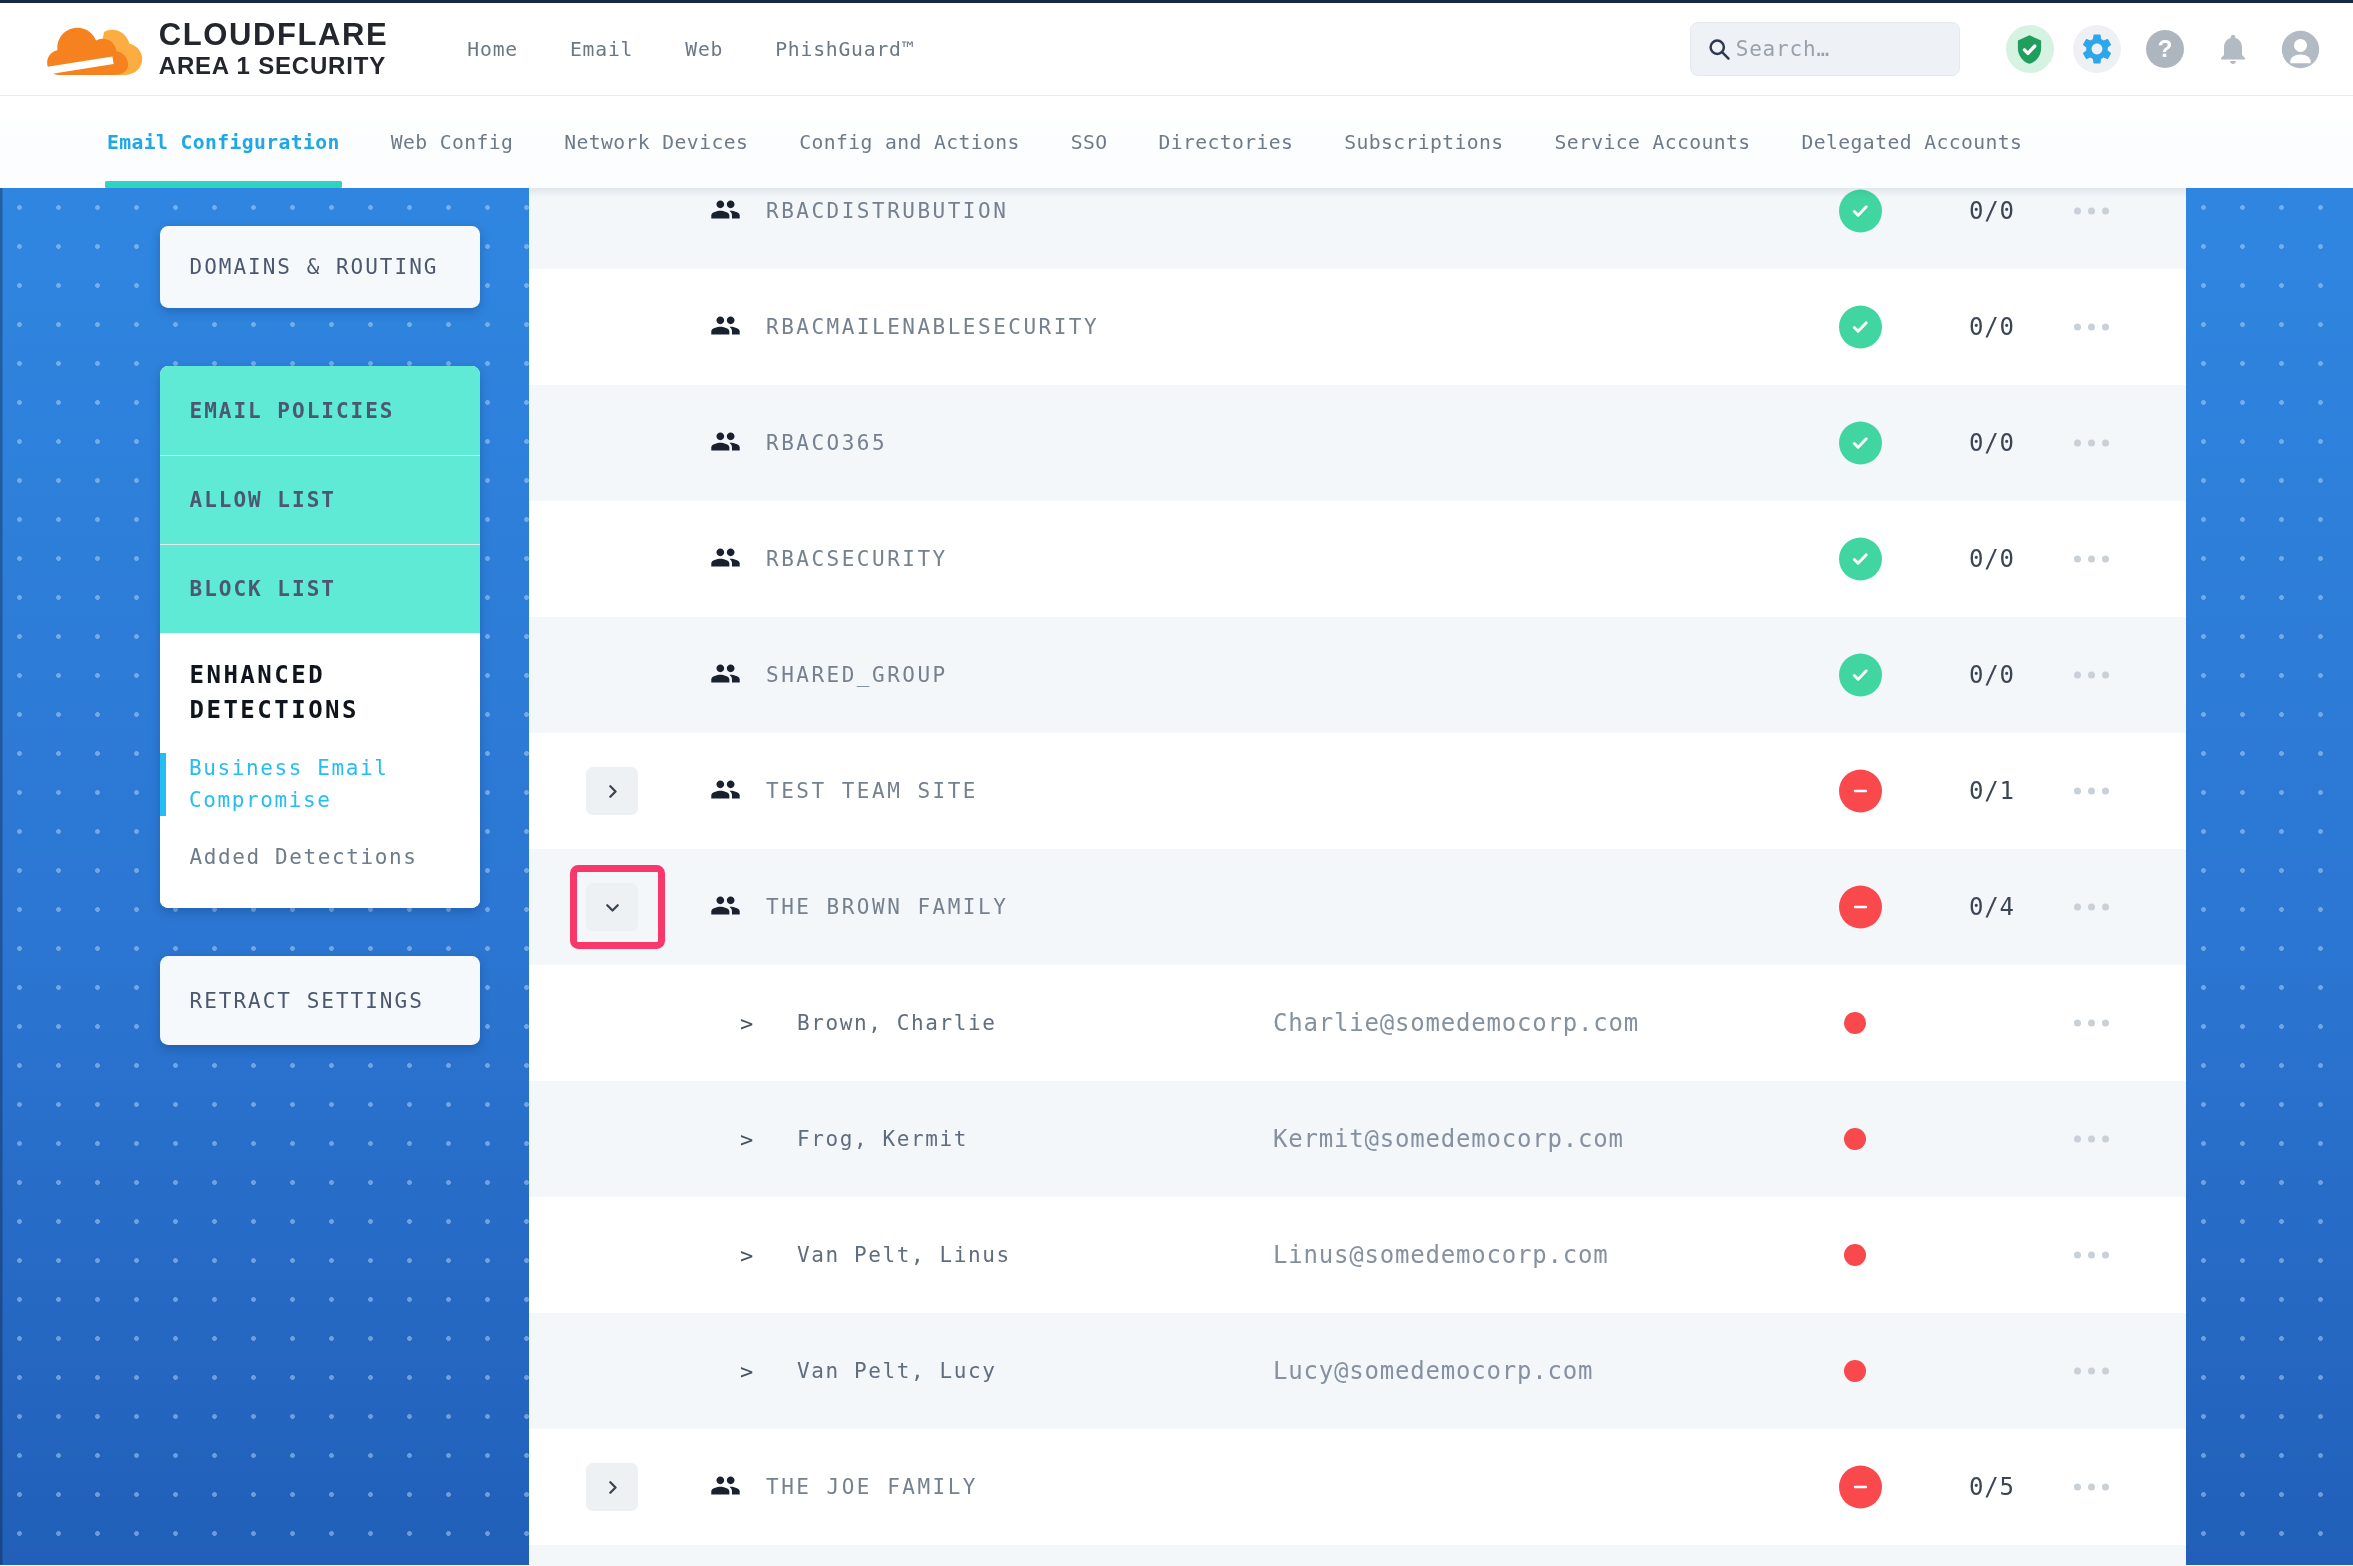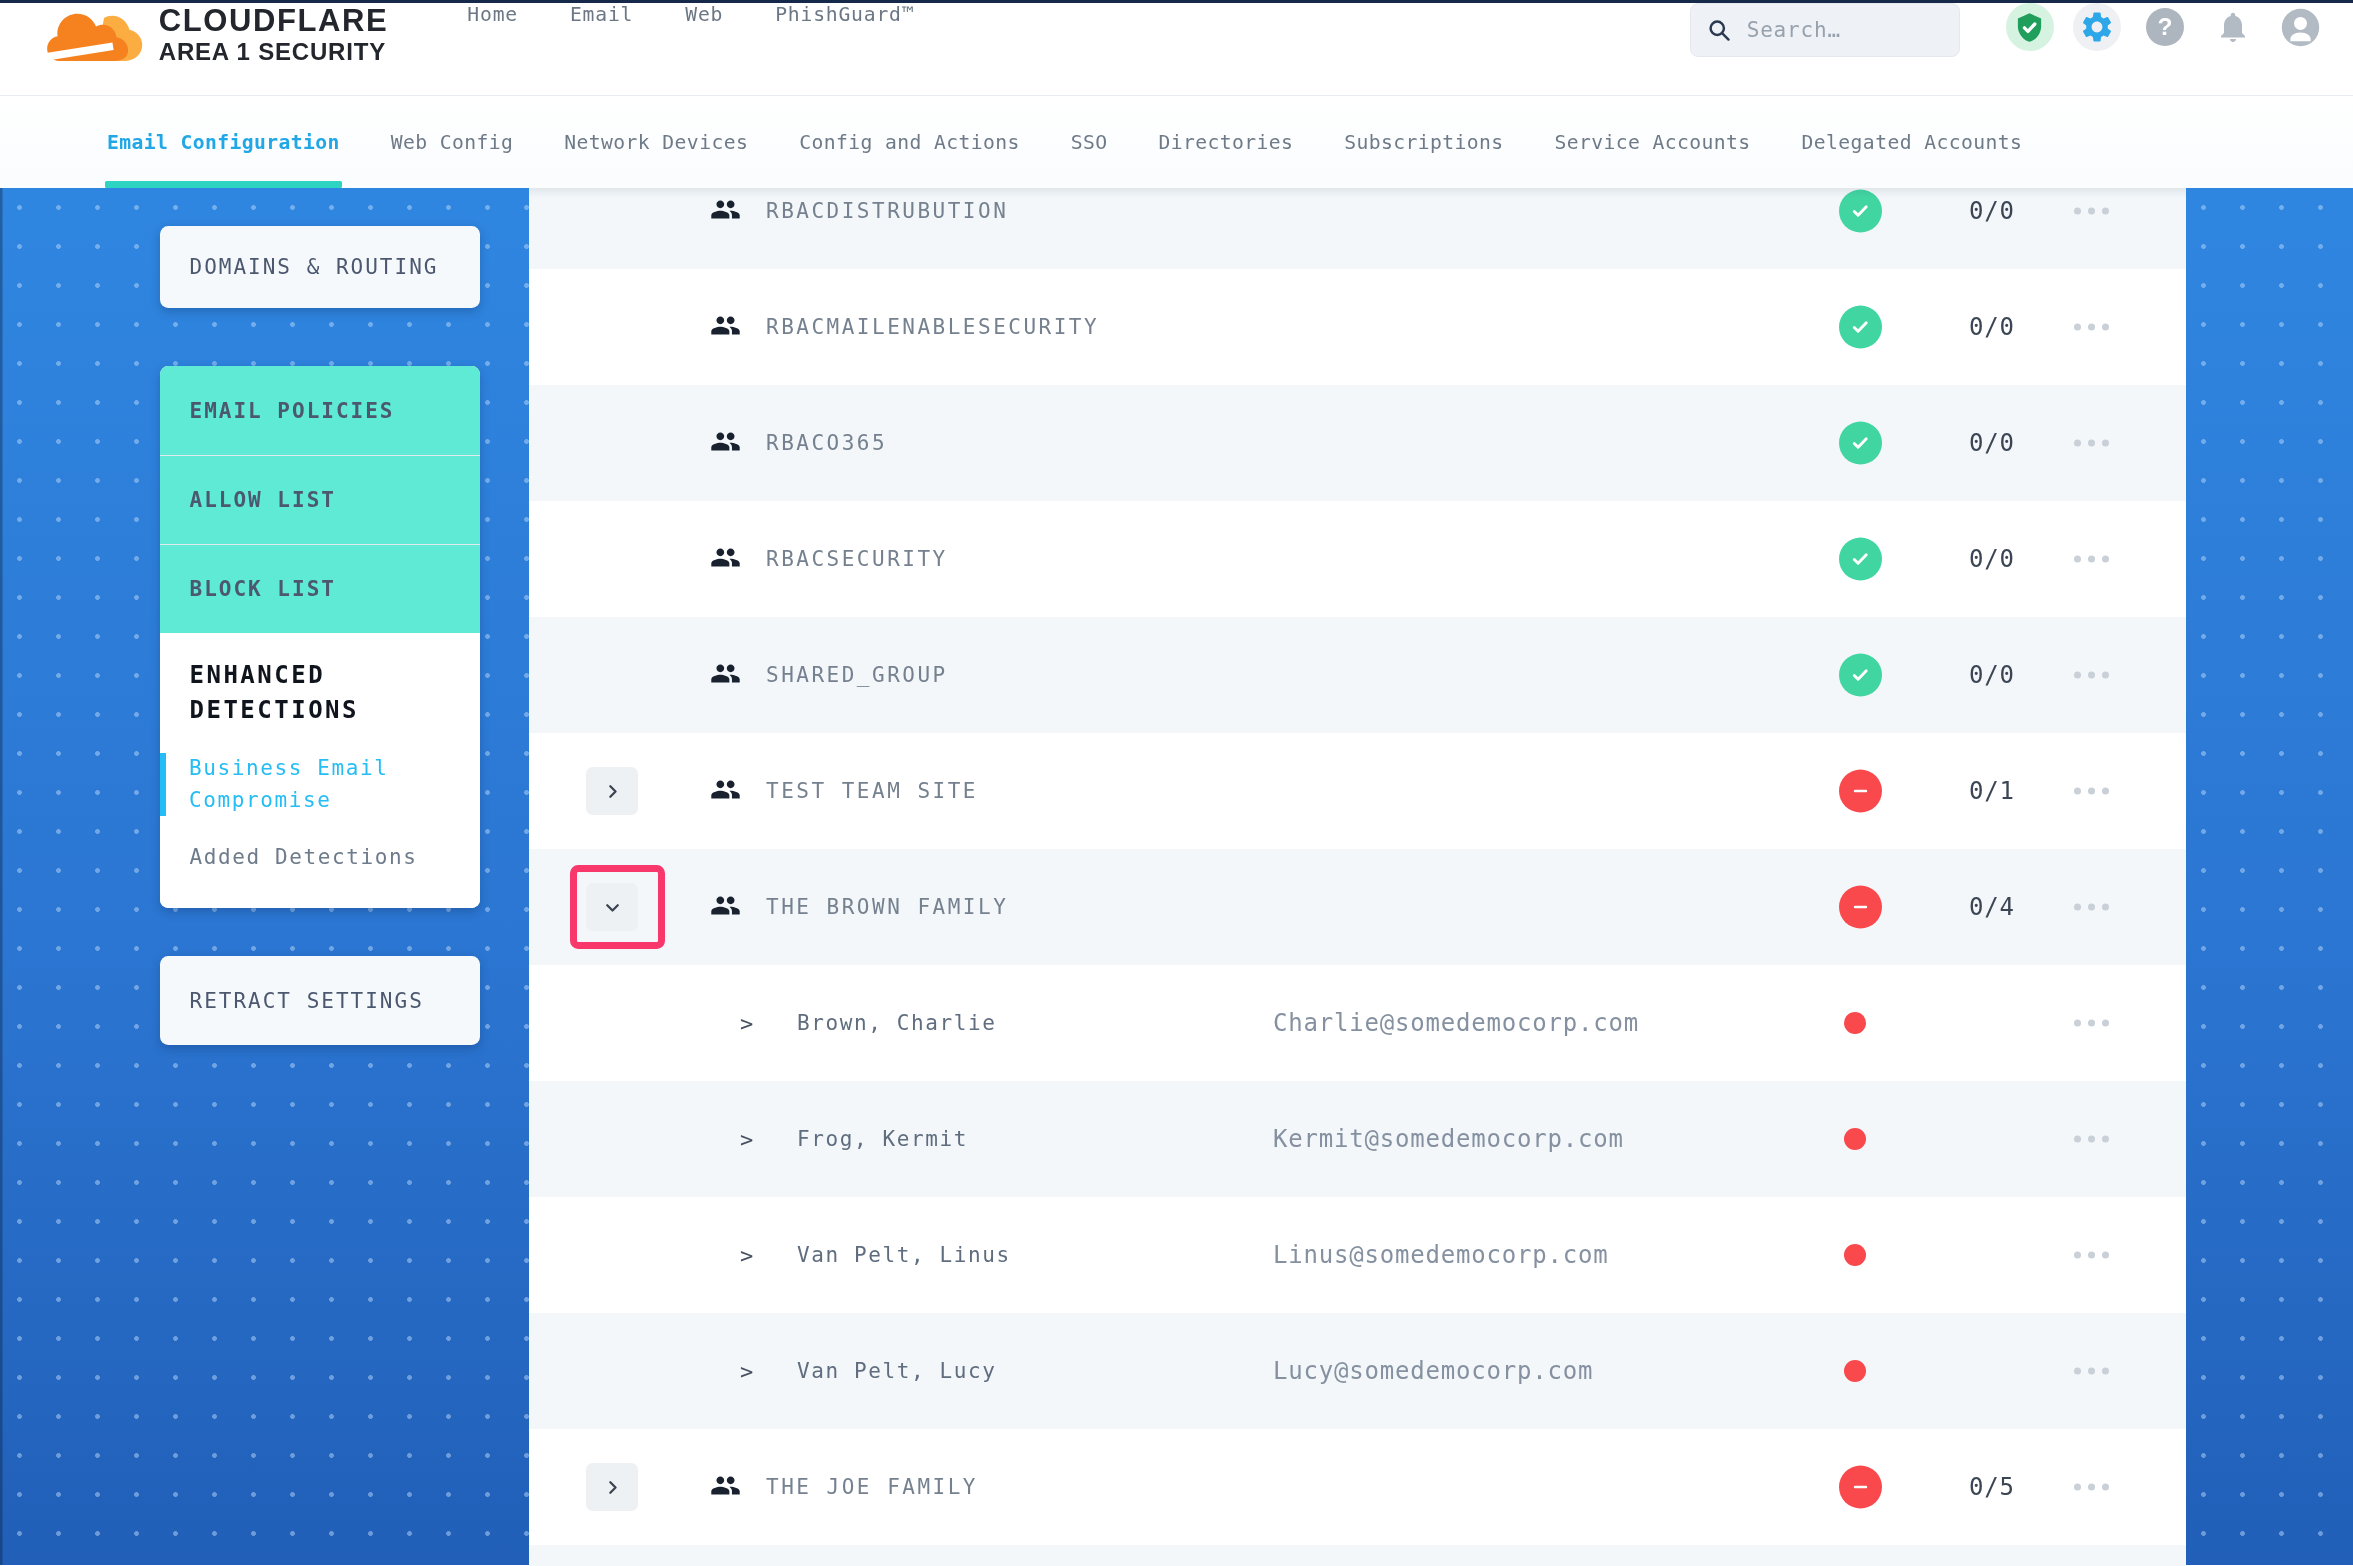--- a/index.html
+++ b/index.html
@@ -1,33 +1,33 @@
 <!DOCTYPE html>
 <html style="font-size:13px"><head>
 <meta charset="utf-8">
 <style>
   * { margin:0; padding:0; box-sizing:border-box; }
   html,body { width:2354px; height:1567px; overflow:hidden; background:#fff;
               font-family:"DejaVu Sans Mono", monospace; }
 
   
   .topline { height:3.3px; background:#16294b; }
-  .topbar  { height:93px; background:#fff; display:flex; align-items:flex-start;
+  .topbar  { height:93px; background:#fff; display:flex; align-items:center;
              border-bottom:1.6px solid #e9edf1; position:relative; }
   .logo-wrap { display:flex; align-items:center; margin-left:46px; gap:14.8px; }
   .logo-cloud svg { display:block; }
   .logo-text .l1 { font-family:"Liberation Sans", sans-serif; font-weight:800;
                    font-size:31px; letter-spacing:1.6px; color:#23272d; line-height:1.1; }
   .logo-text .l2 { font-family:"Liberation Sans", sans-serif; font-weight:800;
                    font-size:24px; letter-spacing:0.8px; color:#23272d; line-height:1.2; }
   .main-nav { display:flex; gap:52px; margin-left:79px; }
   .nav-item { font-size:19.7px; letter-spacing:0.8px; color:#6b7784; cursor:pointer; }
   .spacer { flex:1; }
   .search { width:270px; height:54px; background:#eef1f5; border:0.8px solid #e4e8ec;
-            border-radius:8.2px; display:flex; align-items:center; padding:0 16.4px; gap:15px; }
+            border-radius:8.2px; display:flex; align-items:center; padding:0 16.4px; gap:4px; }
   .search input { border:none; outline:none; background:transparent; width:100%;
                   font-family:"DejaVu Sans Mono", monospace; font-size:21px;
                   letter-spacing:0.8px; color:#3c4655; }
   .search input::placeholder { color:#98a2ad; }
   .top-icons { display:flex; align-items:center; gap:19.7px; margin-left:46px; margin-right:29.5px; }
   .tico { width:48px; height:48px; border-radius:50%; display:flex;
           align-items:center; justify-content:center; cursor:pointer; }
   .tico.shield { background:#d6f3e2; }
   .tico.gear   { background:#eef0f4; }
   .help-circle { width:38px; height:38px; border-radius:50%; background:#adb5bf;

